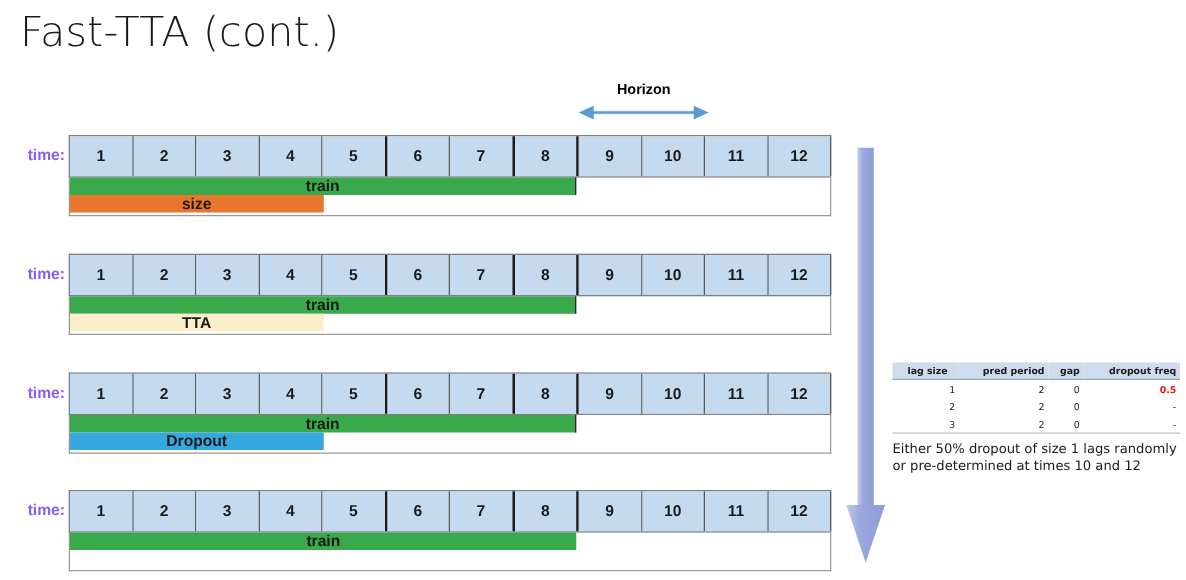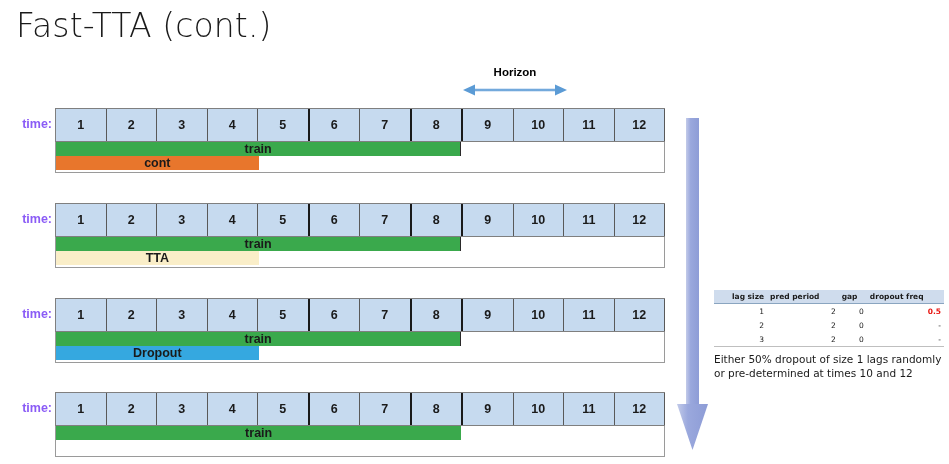--- a/index.html
+++ b/index.html
@@ -145,25 +145,25 @@
     width: 230px;
     border-collapse: collapse;
     font-size: 7.5px;
     font-family: "DejaVu Sans", sans-serif;
     color: #1a1a1a;
   }
   #param-table thead th {
     background: #cfdced;
     font-weight: bold;
     padding: 2px 3px 2px 3px;
-    text-align: left;
+    text-align: right;
     border-bottom: 1.2px solid #8aa5c0;
     white-space: nowrap;
   }
-  #param-table thead th.first-col { text-align: right; padding-left: 6px; }
+  #param-table thead th.first-col { text-align: center; padding-left: 6px; }
   #param-table tbody td {
     padding: 2.5px 3px;
     text-align: right;
     white-space: nowrap;
   }
   #param-table tbody tr:last-child td {
     border-bottom: 1px solid #bfbfbf;
   }
   td.highlight { color: #e8130e; font-weight: bold; }
   #caption {
@@ -207,21 +207,21 @@
     <div class="cell">6</div>
     <div class="cell thick">7</div>
     <div class="cell thick">8</div>
     <div class="cell">9</div>
     <div class="cell">10</div>
     <div class="cell">11</div>
     <div class="cell">12</div>
   </div>
   <div class="bars">
     <div class="bar" style="width: 66.6667%; background: rgb(58, 169, 76);">train</div>
-    <div class="bar" style="width: 33.3333%; background: rgb(232, 118, 44);">cont</div>
+    <div class="bar" style="width: 33.3333%; background: rgb(232, 118, 44);">size</div>
   </div>
 </div>
 
 <div class="row" id="row-1" style="top:203px">
   <div class="row-label">time:</div>
   <div class="cells">
     <div class="cell">1</div>
     <div class="cell">2</div>
     <div class="cell">3</div>
     <div class="cell">4</div>

